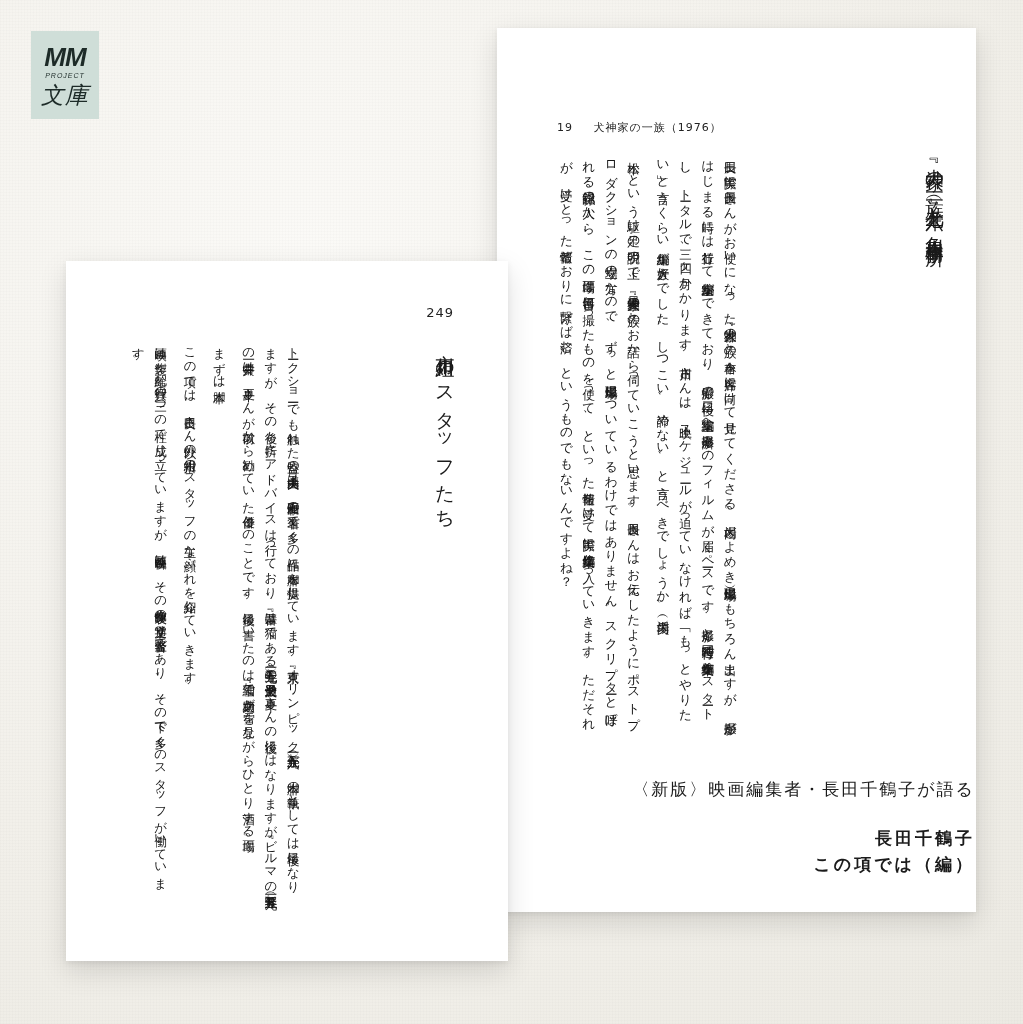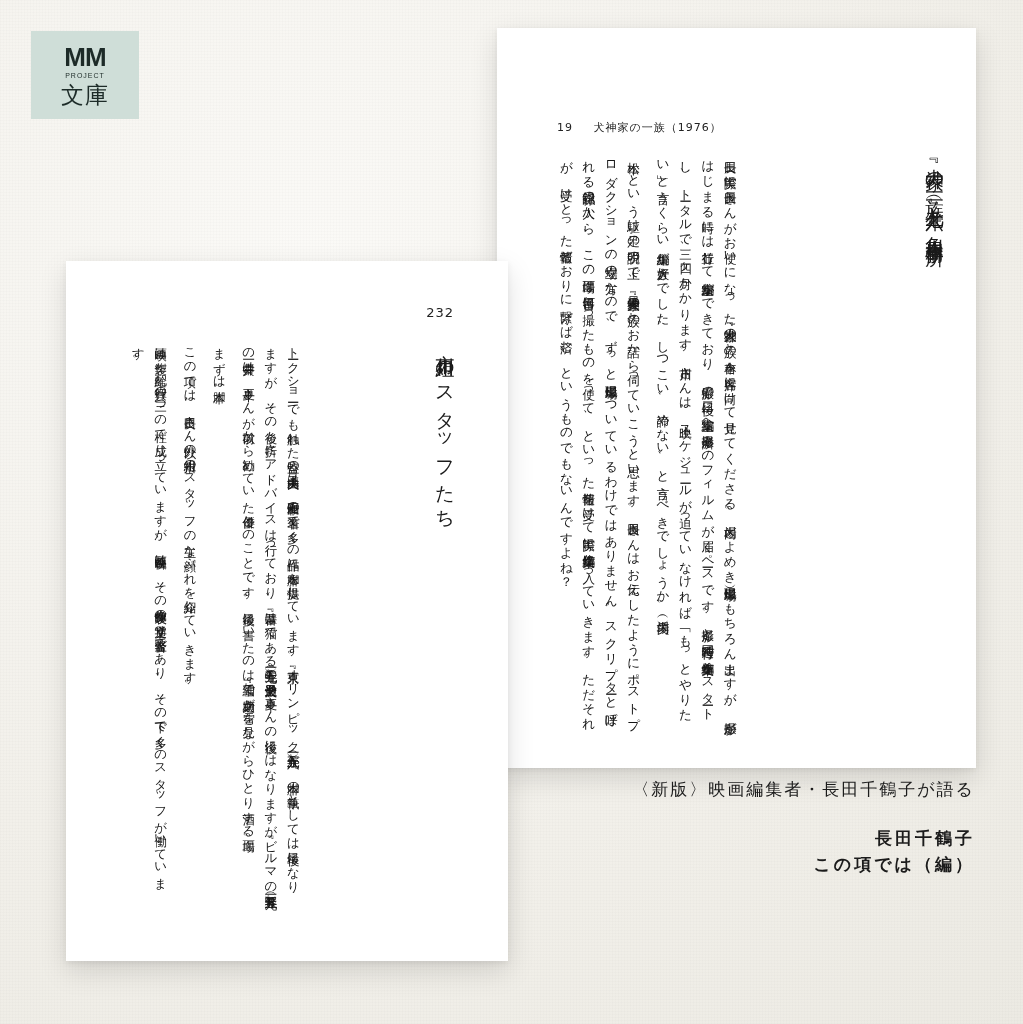--- a/index.html
+++ b/index.html
@@ -22,28 +22,29 @@
       repeating-linear-gradient(90deg, rgba(0,0,0,0.012) 0px, rgba(0,0,0,0.012) 1px, rgba(255,255,255,0) 1px, rgba(255,255,255,0) 3px),
       radial-gradient(circle at 30% 25%, #fbfaf7 0%, #f2f0ea 60%, #eceae3 100%);
     overflow: hidden;
   }
 
   
   #logo {
     position: absolute;
     left: 31px;
     top: 31px;
-    width: 108px;
+    width: 68px;
     height: 88px;
     background: #cfded8;
     display: flex;
     flex-direction: column;
     align-items: center;
     justify-content: center;
     color: #1d2b28;
+    font-style: italic;
   }
   #logo .mm {
     font-family: "Liberation Sans", sans-serif;
     font-weight: bold;
     font-size: 26px;
     letter-spacing: -1px;
     line-height: 1;
     margin-bottom: 2px;
   }
   #logo .proj {
@@ -64,21 +65,21 @@
   .page {
     position: absolute;
     background: #ffffff;
     box-shadow: 0 10px 26px rgba(0,0,0,0.13), 0 2px 6px rgba(0,0,0,0.07);
     overflow: hidden;
   }
   #page-right {
     left: 497px;
     top: 28px;
     width: 479px;
-    height: 740px;
+    height: 884px;
   }
   #page-left {
     left: 66px;
     top: 261px;
     width: 442px;
     height: 700px;
   }
 
   
   .vtext {
@@ -223,21 +224,21 @@
 
     <div class="vtext" id="rp-title">『犬神家の一族』（一九七六年／角川春樹事務所）</div>
 
     <div id="rp-body">
       <div class="col">松本　という駆け足の説明の上で、早速『犬神家の一族』のお話から伺っていこうと思います。長田さんはお伝えしたようにポストプロダクションの立場の方なので、ずっと撮影現場についているわけではありません。スクリプターと呼ばれる記録係の人から、この場面は何番目に撮ったものを使って、といった情報を受けて実際に編集作業に入っていきます。ただそれが、受けとった情報どおりに繋げば済む、というものでもないんですよね？</div>
       <div class="col">長田　（実際に長田さんがお使いになった『犬神家の一族』の台本を客席に向けて見せてくださる。場内どよめき）撮影現場にもちろん出ますが、撮影がはじまる時には並行して編集室ができており、撮影の二日後に編集室へ撮影済みのフィルムが届くペースです。撮影と同時進行で編集作業をスタートし、トータルで三、四ヶ月かかります。市川さんは、上映スケジュールが迫っていなければ、「もっとやりたい」と言うくらい編集が大好きでした。しつこい、諦めない、と言うべきでしょうか。（場内笑）</div>
     </div>
   </div>
 
   <div class="page" id="page-left">
-    <div id="lp-pageno">232</div>
+    <div id="lp-pageno">249</div>
 
     <div class="vtext" id="lp-title">市川組のスタッフたち</div>
 
     <div id="lp-body">
       <div class="col">映画は製作、配給、興行の三つの柱で成り立っていますが、映画監督は、その映像製作の文字通り監督者であり、その下で多くのスタッフが働いています。</div>
       <div class="col">この項では、長田さん以外の市川組のスタッフの主な顔ぶれを紹介していきます。</div>
       <div class="col">まずは脚本。</div>
       <div class="col">トークショーでも触れた監督の由美子夫人は、和田夏十の筆名で多くの作品に脚本を提供しています。『東京オリンピック』（一九六五年）が、脚本の執筆としては最後になりますが、その後も折々にアドバイスは行っており、『吾輩は猫である』（一九七五年）の波乃久里子や夏十さんの没後にはなりますが『ビルマの竪琴』（一九八五年）の中井貴一は、夏十さんが以前から勧めていた俳優とのことです。最後に書いたのは『細雪』で貞之助が雪を見ながらひとり酒する場面。</div>
     </div>
   </div>

